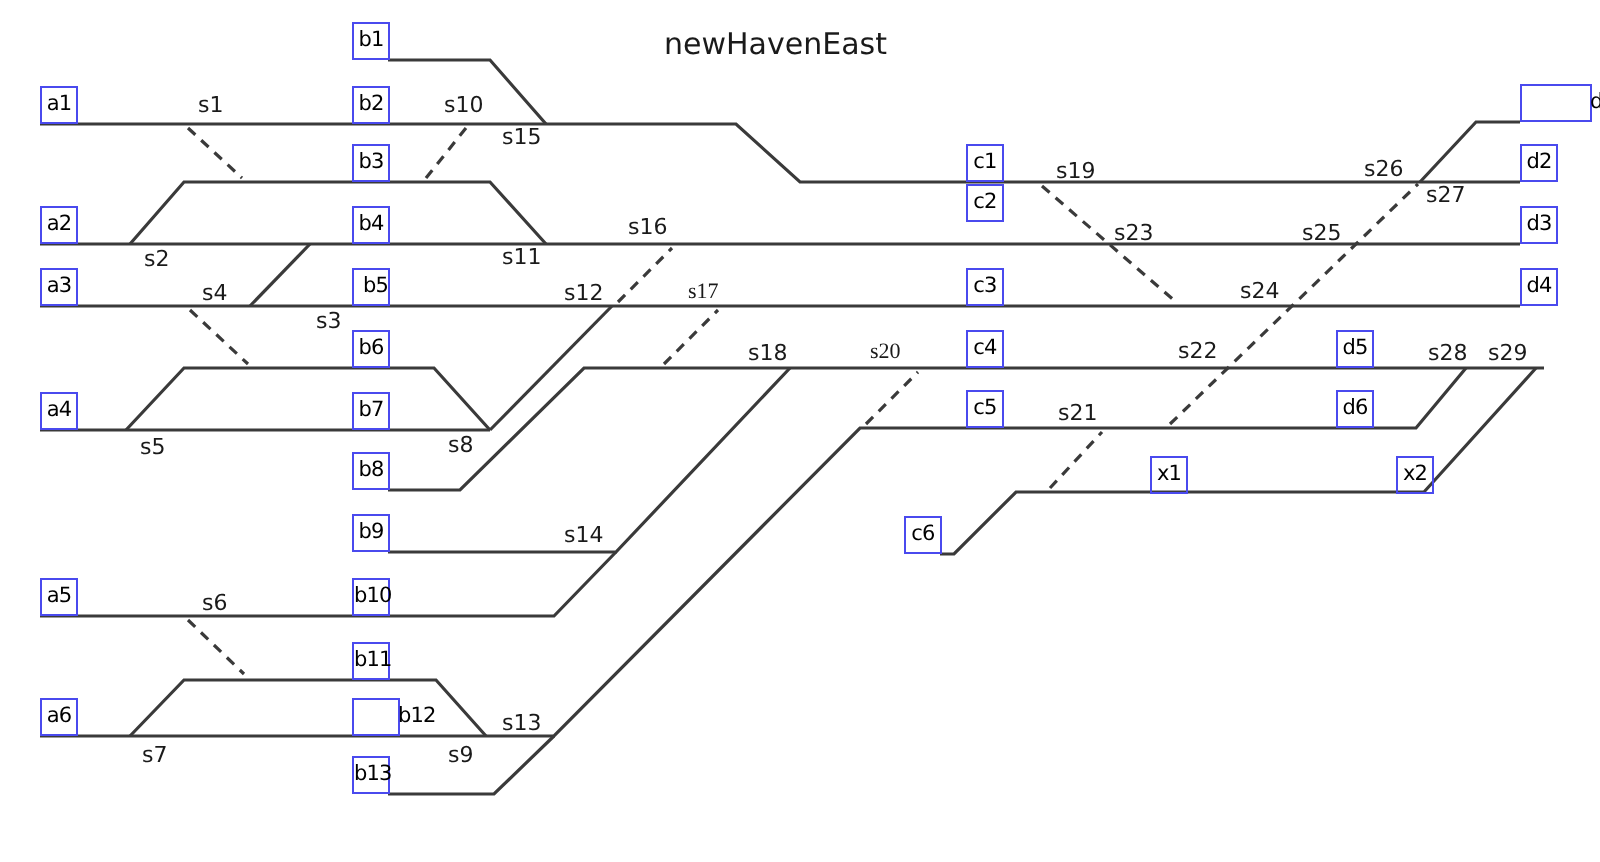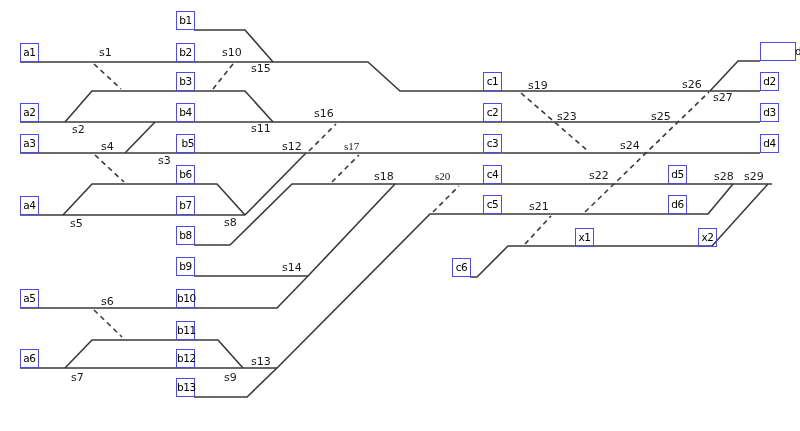--- a/index.html
+++ b/index.html
@@ -47,41 +47,42 @@
       <polyline points="213,89 233,64" fill="none" stroke="#3a3a3a" stroke-width="1.6" stroke-dasharray="5,4"></polyline>
       <polyline points="95,155 124,182" fill="none" stroke="#3a3a3a" stroke-width="1.6" stroke-dasharray="5,4"></polyline>
       <polyline points="94,310 122,337" fill="none" stroke="#3a3a3a" stroke-width="1.6" stroke-dasharray="5,4"></polyline>
       <polyline points="309,151 336,124" fill="none" stroke="#3a3a3a" stroke-width="1.6" stroke-dasharray="5,4"></polyline>
       <polyline points="332,182 359,155" fill="none" stroke="#3a3a3a" stroke-width="1.6" stroke-dasharray="5,4"></polyline>
       <polyline points="433,212 459,186" fill="none" stroke="#3a3a3a" stroke-width="1.6" stroke-dasharray="5,4"></polyline>
       <polyline points="525,244 551,216" fill="none" stroke="#3a3a3a" stroke-width="1.6" stroke-dasharray="5,4"></polyline>
       <polyline points="521,93 588,151" fill="none" stroke="#3a3a3a" stroke-width="1.6" stroke-dasharray="5,4"></polyline>
       <polyline points="585,212 709,92" fill="none" stroke="#3a3a3a" stroke-width="1.6" stroke-dasharray="5,4"></polyline>
     </svg>
+  <div class="title" style="left: 332px; top: 13px; color: rgb(26, 26, 26);">newHavenEast</div>
 <div class="node" style="left: 20px; top: 43px; width: 19px; height: 19px; border-color: rgb(74, 74, 238); color: rgb(0, 0, 0);">a1</div>
     <div class="node" style="left: 20px; top: 103px; width: 19px; height: 19px; border-color: rgb(74, 74, 238); color: rgb(0, 0, 0);">a2</div>
     <div class="node" style="left: 20px; top: 134px; width: 19px; height: 19px; border-color: rgb(74, 74, 238); color: rgb(0, 0, 0);">a3</div>
     <div class="node" style="left: 20px; top: 196px; width: 19px; height: 19px; border-color: rgb(74, 74, 238); color: rgb(0, 0, 0);">a4</div>
     <div class="node" style="left: 20px; top: 289px; width: 19px; height: 19px; border-color: rgb(74, 74, 238); color: rgb(0, 0, 0);">a5</div>
     <div class="node" style="left: 20px; top: 349px; width: 19px; height: 19px; border-color: rgb(74, 74, 238); color: rgb(0, 0, 0);">a6</div>
     <div class="node" style="left: 176px; top: 11px; width: 19px; height: 19px; border-color: rgb(74, 74, 238); color: rgb(0, 0, 0);">b1</div>
     <div class="node" style="left: 176px; top: 43px; width: 19px; height: 19px; border-color: rgb(74, 74, 238); color: rgb(0, 0, 0);">b2</div>
     <div class="node" style="left: 176px; top: 72px; width: 19px; height: 19px; border-color: rgb(74, 74, 238); color: rgb(0, 0, 0);">b3</div>
     <div class="node" style="left: 176px; top: 103px; width: 19px; height: 19px; border-color: rgb(74, 74, 238); color: rgb(0, 0, 0);">b4</div>
     <div class="node" style="left: 176px; top: 134px; width: 19px; height: 19px; border-color: rgb(74, 74, 238); color: rgb(0, 0, 0); text-align: right;">b5</div>
     <div class="node" style="left: 176px; top: 165px; width: 19px; height: 19px; border-color: rgb(74, 74, 238); color: rgb(0, 0, 0);">b6</div>
     <div class="node" style="left: 176px; top: 196px; width: 19px; height: 19px; border-color: rgb(74, 74, 238); color: rgb(0, 0, 0);">b7</div>
     <div class="node" style="left: 176px; top: 226px; width: 19px; height: 19px; border-color: rgb(74, 74, 238); color: rgb(0, 0, 0);">b8</div>
     <div class="node" style="left: 176px; top: 257px; width: 19px; height: 19px; border-color: rgb(74, 74, 238); color: rgb(0, 0, 0);">b9</div>
     <div class="node" style="left: 176px; top: 289px; width: 19px; height: 19px; border-color: rgb(74, 74, 238); color: rgb(0, 0, 0);">b10</div>
     <div class="node" style="left: 176px; top: 321px; width: 19px; height: 19px; border-color: rgb(74, 74, 238); color: rgb(0, 0, 0);">b11</div>
-    <div class="node" style="left: 176px; top: 349px; width: 19px; height: 19px; border-color: rgb(74, 74, 238); color: rgb(0, 0, 0);">b12</div>
+    <div class="node" style="left: 176px; top: 349px; width: 19px; height: 19px; border-color: rgb(74, 74, 238); color: rgb(0, 0, 0); padding-left: 22px;">b12</div>
     <div class="node" style="left: 176px; top: 378px; width: 19px; height: 19px; border-color: rgb(74, 74, 238); color: rgb(0, 0, 0);">b13</div>
     <div class="node" style="left: 483px; top: 72px; width: 19px; height: 19px; border-color: rgb(74, 74, 238); color: rgb(0, 0, 0);">c1</div>
-    <div class="node" style="left: 483px; top: 103px; width: 19px; height: 19px; border-color: rgb(74, 74, 238); color: rgb(0, 0, 0);">c2</div>
+    <div class="node" style="left: 483px; top: 92px; width: 19px; height: 19px; border-color: rgb(74, 74, 238); color: rgb(0, 0, 0);">c2</div>
     <div class="node" style="left: 483px; top: 134px; width: 19px; height: 19px; border-color: rgb(74, 74, 238); color: rgb(0, 0, 0);">c3</div>
     <div class="node" style="left: 483px; top: 165px; width: 19px; height: 19px; border-color: rgb(74, 74, 238); color: rgb(0, 0, 0);">c4</div>
     <div class="node" style="left: 483px; top: 195px; width: 19px; height: 19px; border-color: rgb(74, 74, 238); color: rgb(0, 0, 0);">c5</div>
     <div class="node" style="left: 452px; top: 258px; width: 19px; height: 19px; border-color: rgb(74, 74, 238); color: rgb(0, 0, 0);">c6</div>
     <div class="node" style="left: 760px; top: 42px; width: 19px; height: 19px; border-color: rgb(74, 74, 238); color: rgb(0, 0, 0); padding-left: 34px;">d1</div>
     <div class="node" style="left: 760px; top: 72px; width: 19px; height: 19px; border-color: rgb(74, 74, 238); color: rgb(0, 0, 0);">d2</div>
     <div class="node" style="left: 760px; top: 103px; width: 19px; height: 19px; border-color: rgb(74, 74, 238); color: rgb(0, 0, 0);">d3</div>
     <div class="node" style="left: 760px; top: 134px; width: 19px; height: 19px; border-color: rgb(74, 74, 238); color: rgb(0, 0, 0);">d4</div>
     <div class="node" style="left: 668px; top: 165px; width: 19px; height: 19px; border-color: rgb(74, 74, 238); color: rgb(0, 0, 0);">d5</div>
     <div class="node" style="left: 668px; top: 195px; width: 19px; height: 19px; border-color: rgb(74, 74, 238); color: rgb(0, 0, 0);">d6</div>

